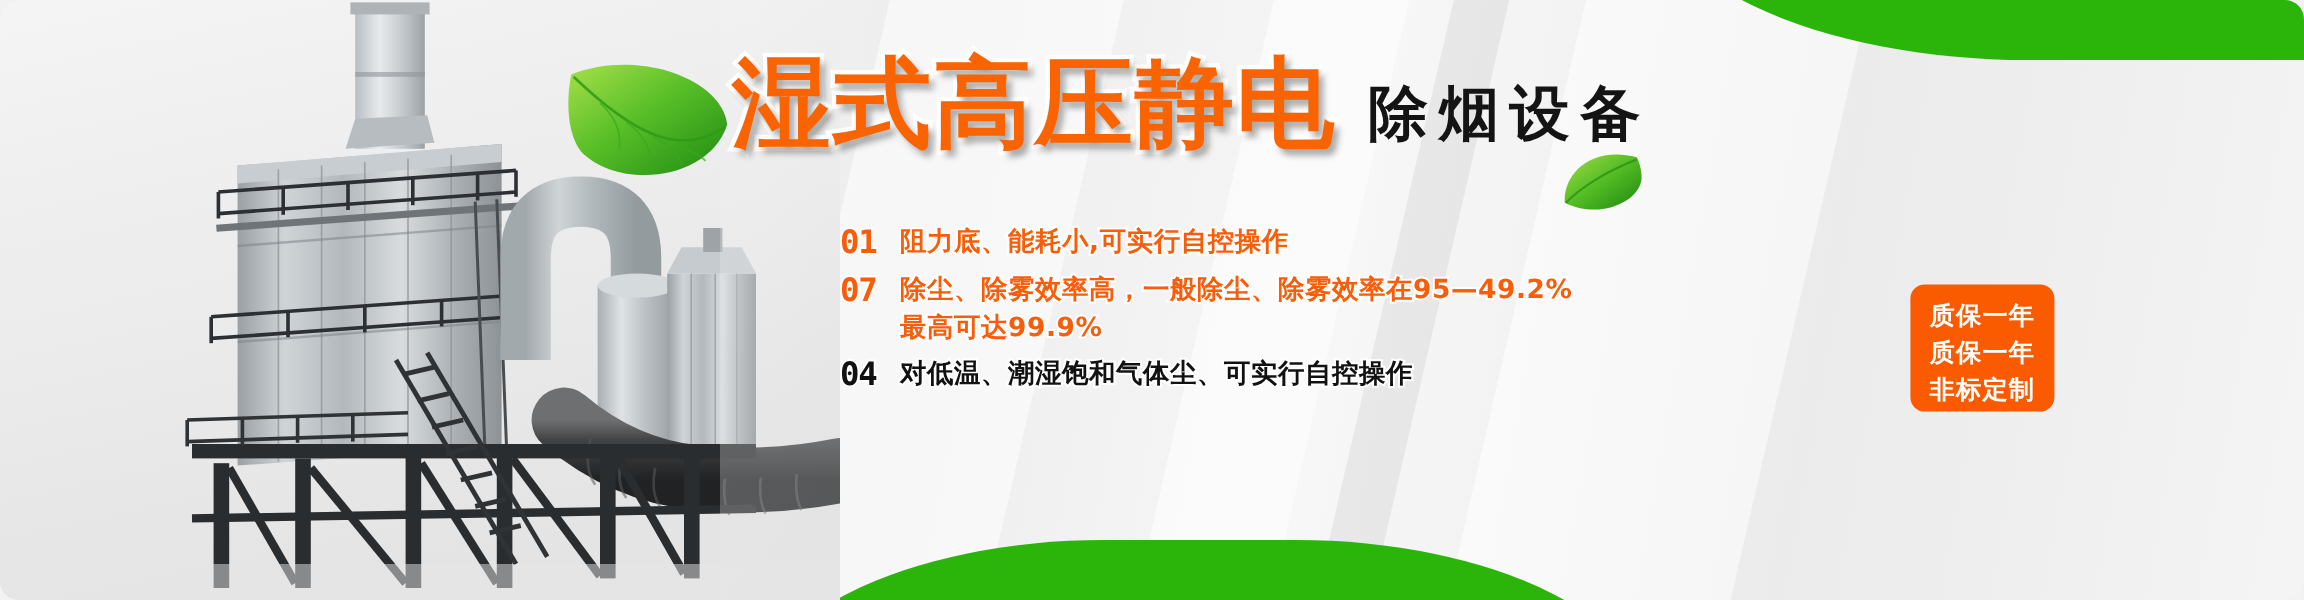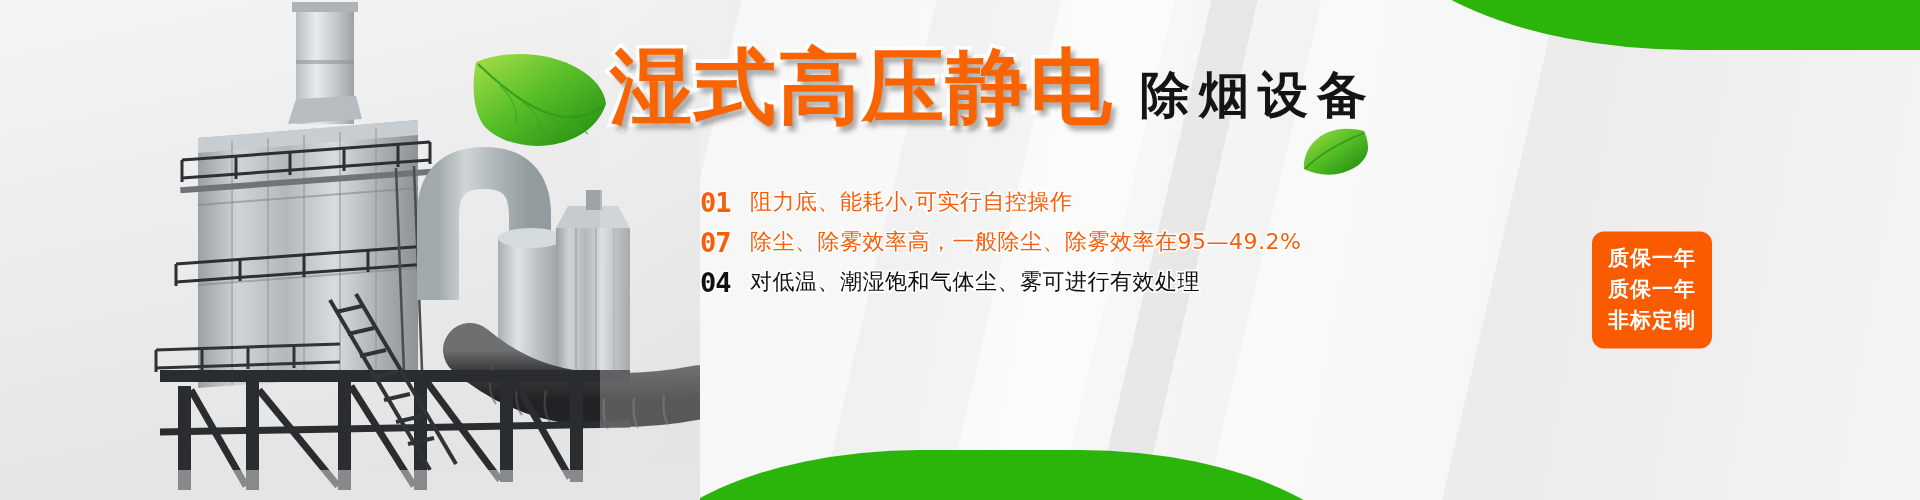--- a/index.html
+++ b/index.html
@@ -9,20 +9,21 @@
     background:#f2f2f2;
     overflow:hidden;
   }
 
   #banner {
     position:relative;
     width:1920px;
     height:500px;
     overflow:hidden;
     background:linear-gradient(100deg,#e9e9e9 0%,#f5f5f5 22%,#ededed 40%,#f7f7f7 58%,#ebebeb 78%,#f4f4f4 100%);
+    border-radius:16px;
   }
 
   
   .streak { position:absolute; background:rgba(255,255,255,0.55); transform-origin:top left; pointer-events:none; }
   .streak.dark { background:rgba(200,200,200,0.30); }
   .s1 { left:330px;  top:-80px;  width:140px; height:680px; transform:rotate(13deg); }
   .s2 { left:520px;  top:-80px;  width:70px;  height:680px; transform:rotate(13deg); }
   .s3 { left:760px;  top:-80px;  width:190px; height:680px; transform:rotate(13deg); }
   .s4 { left:1080px; top:-80px;  width:110px; height:680px; transform:rotate(13deg); }
   .s5 { left:1340px; top:-80px;  width:230px; height:680px; transform:rotate(13deg); }
@@ -104,21 +105,21 @@
     font-weight:bold;
     line-height:34px;
     letter-spacing:-1px;
     flex:0 0 auto;
     width:50px;
   }
   .f-body { flex:1 1 auto; }
   .f-line {
     font-family:"DejaVu Sans","Liberation Sans",sans-serif;
     font-size:22px;
-    font-weight:normal;
+    font-weight:bold;
     line-height:32px;
     letter-spacing:0.5px;
     white-space:nowrap;
   }
   .orange .f-num, .orange .f-line {
     color:#f95d09;
     -webkit-text-stroke:3.2px #ffffff;
     paint-order:stroke fill;
   }
   .dark .f-num, .dark .f-line {
@@ -129,21 +130,21 @@
   .feature.gap { margin-bottom:6px; }
 
   
   .badge {
     position:absolute;
     left:1592px; top:290px;
     transform:translateY(-50%);
     width:120px;
     background:#fa5a00;
     border-radius:12px;
-    padding:11px 9px 13px 9px;
+    padding:11px 9px 2px 9px;
     text-align:center;
   }
   .badge-line {
     font-family:"DejaVu Sans","Liberation Sans",sans-serif;
     font-size:21px;
     font-weight:bold;
     color:#ffffff;
     line-height:31px;
     letter-spacing:1px;
     white-space:nowrap;
@@ -364,27 +365,28 @@
       <div class="f-body">
         <div class="f-line">阻力底、能耗小,可实行自控操作</div>
       </div>
     </div>
 
 
     <div class="feature orange gap">
       <div class="f-num">07</div>
       <div class="f-body">
         <div class="f-line">除尘、除雾效率高，一般除尘、除雾效率在95—49.2%</div>
+        <div class="f-line">最高可达99.9%</div>
       </div>
     </div>
 
     <div class="feature dark">
       <div class="f-num">04</div>
       <div class="f-body">
-        <div class="f-line">对低温、潮湿饱和气体尘、雾可进行有效处理</div>
+        <div class="f-line">对低温、潮湿饱和气体尘、可实行自控操作</div>
       </div>
     </div>
 
   </div>
 
   <div class="badge">
     <div class="badge-line">质保一年</div>
     <div class="badge-line">质保一年</div>
     <div class="badge-line">非标定制</div>
   </div>

